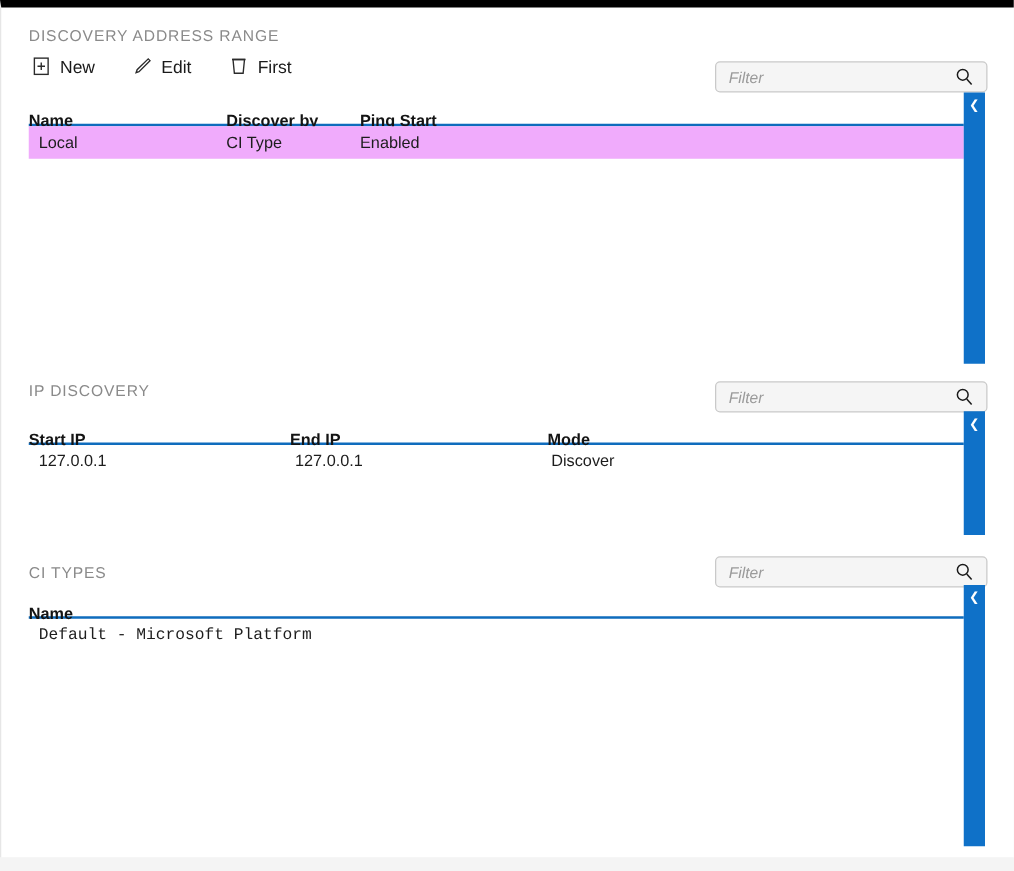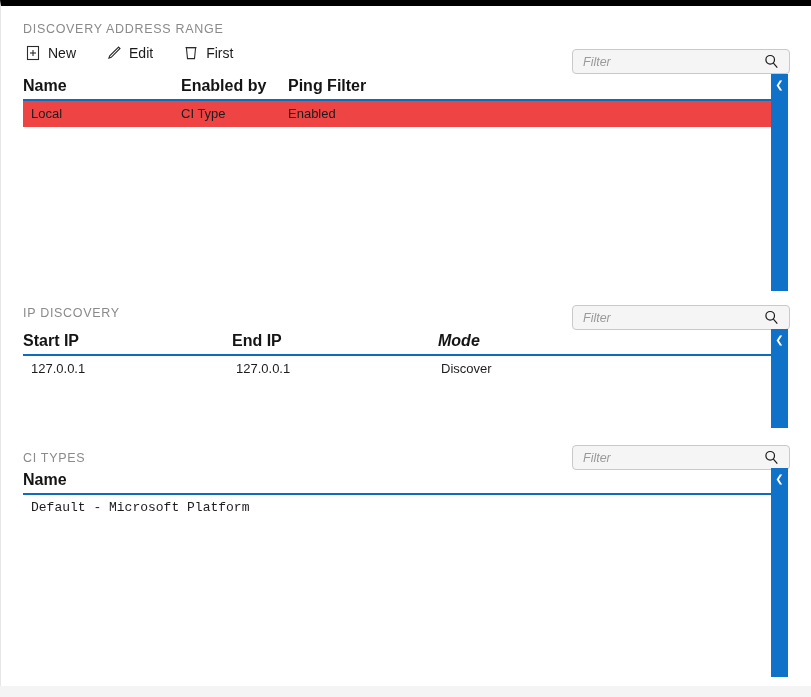--- a/index.html
+++ b/index.html
@@ -120,32 +120,32 @@
     left: 22px;
     width: 748px;
   }
   .thead {
     position: relative;
     height: 22px;
     border-bottom: 2px solid #0f6cbd;
   }
   .th {
     position: absolute;
-    top: 0;
-    font-size: 16px;
+    top: 12px;
+    font-size: 13px;
     font-weight: bold;
     color: #141414;
     white-space: nowrap;
   }
   .row {
     position: relative;
     height: 26px;
   }
   .row.selected {
-    background: #ef4444;
+    background: #f0abfc;
   }
   .td {
     position: absolute;
     top: 5px;
     font-size: 13px;
     color: #1d1d1d;
     white-space: nowrap;
   }
 
   
@@ -216,22 +216,22 @@
         <svg viewBox="0 0 17 17" width="17" height="17" fill="none" stroke="currentColor" stroke-width="1.2">
           <circle cx="7.2" cy="6.8" r="4.3"></circle>
           <line x1="10.4" y1="10.2" x2="14.3" y2="14.6"></line>
         </svg>
       </span>
     </div>
 
     <div class="table" style="top:71px;">
       <div class="thead">
         <div class="th" style="left:0;">Name</div>
-        <div class="th" style="left:158px;">Enabled by</div>
-        <div class="th" style="left:265px;">Ping Filter</div>
+        <div class="th" style="left:158px;">Discover by</div>
+        <div class="th" style="left:265px;">Ping Start</div>
       </div>
       <div class="row selected">
         <div class="td" style="left:8px;">Local</div>
         <div class="td" style="left:158px;">CI Type</div>
         <div class="td" style="left:265px;">Enabled</div>
       </div>
     </div>
 
     <div class="handle" style="top:68px;height:217px;">
       <span class="chev">❮</span>
@@ -250,21 +250,21 @@
           <circle cx="7.2" cy="6.8" r="4.3"></circle>
           <line x1="10.4" y1="10.2" x2="14.3" y2="14.6"></line>
         </svg>
       </span>
     </div>
 
     <div class="table" style="top:36px;">
       <div class="thead">
         <div class="th" style="left:0;">Start IP</div>
         <div class="th" style="left:209px;">End IP</div>
-        <div class="th" style="left:415px;font-style:italic;">Mode</div>
+        <div class="th" style="left:415px;">Mode</div>
       </div>
       <div class="row">
         <div class="td" style="left:8px;">127.0.0.1</div>
         <div class="td" style="left:213px;">127.0.0.1</div>
         <div class="td" style="left:418px;">Discover</div>
       </div>
     </div>
 
     <div class="handle" style="top:33px;height:99px;">
       <span class="chev">❮</span>

